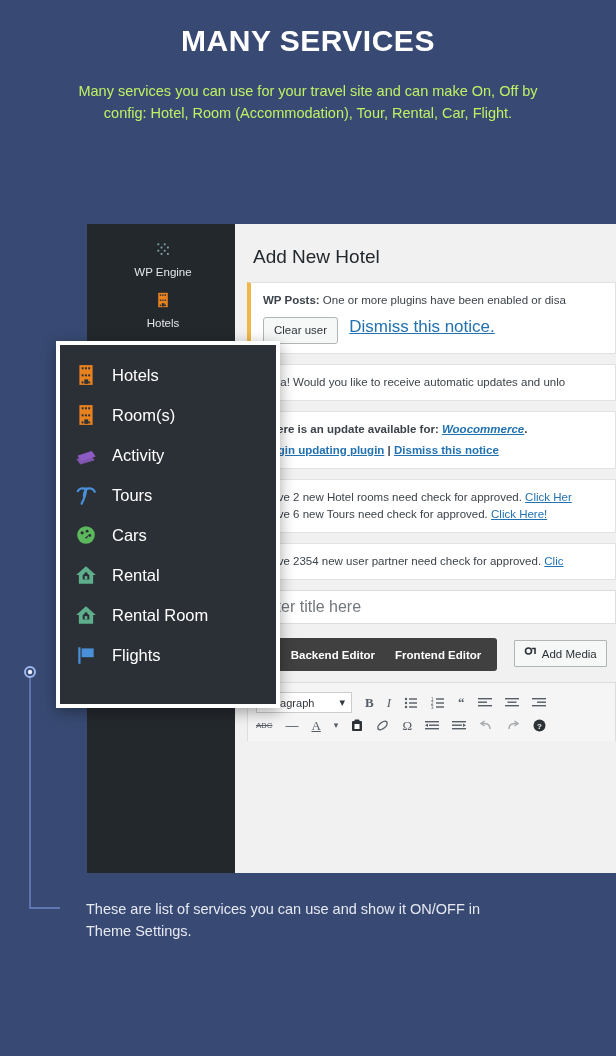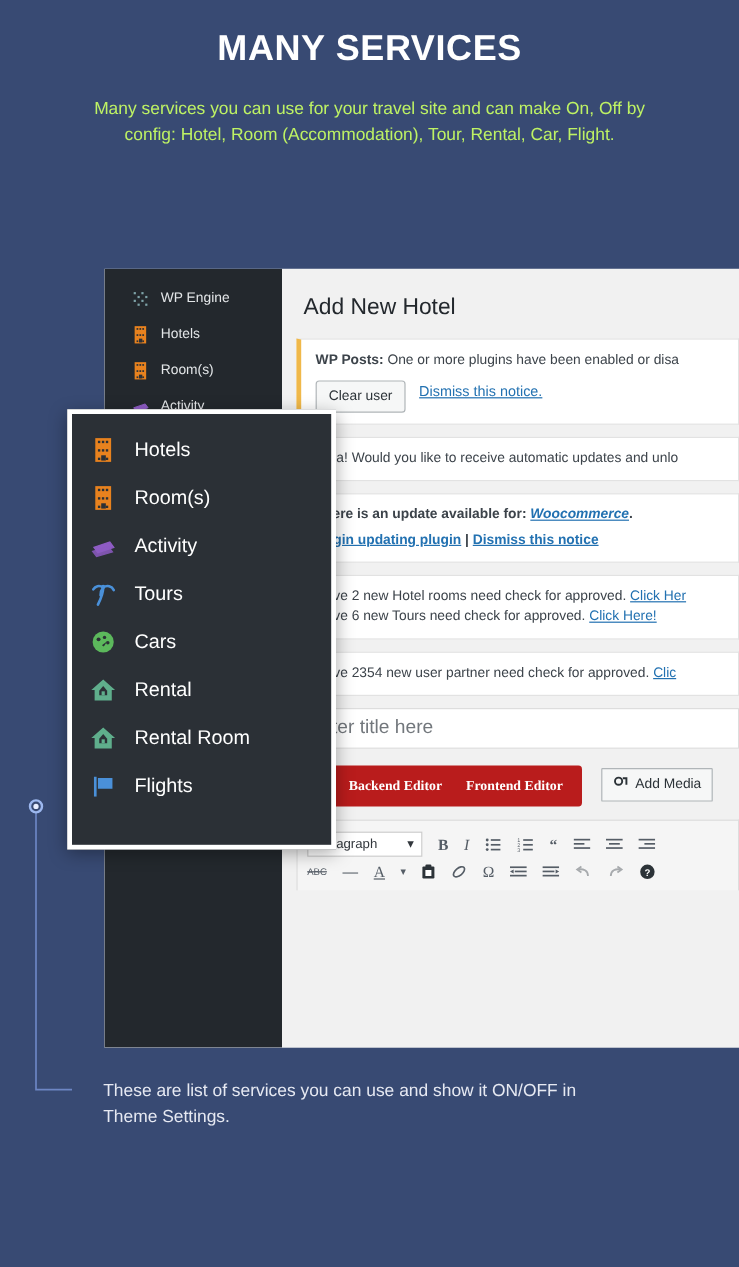--- a/index.html
+++ b/index.html
@@ -39,24 +39,25 @@
   .wp-sidebar {
     width:148px;
     background:#23282d;
     flex:0 0 148px;
     padding-top:10px;
   }
   .wp-menu-item {
     display:flex;
     align-items:center;
     gap:9px;
-    padding:7px 0 7px 22px;
+    padding:7px 0 7px 4px;
     color:#e3e6e8;
     font-size:11.5px;
     white-space:nowrap;
+    flex-direction:column;
   }
   .wp-menu-item .mi-ico {
     width:16px; height:16px;
     flex:0 0 16px;
     display:flex; align-items:center; justify-content:center;
   }
   .wp-menu-item .mi-ico svg { display:block; }
 
   .wp-main {
     flex:1;
@@ -89,43 +90,42 @@
     background:#f6f7f7;
     border:1px solid #b0b5b8;
     border-radius:3px;
     padding:4px 10px;
     font-size:11.5px;
     color:#2c3338;
     margin-top:8px;
     margin-right:8px;
     vertical-align:middle;
   }
-  .notice-link { font-size:12px; color:#2271b1; text-decoration:underline; vertical-align:middle; }
+  .notice-link { font-size:17px; color:#2271b1; text-decoration:underline; vertical-align:middle; }
   .upd-line { margin-bottom:4px; }
   .upd-line i { font-style:italic; }
   .nl { display:block; }
 
   .title-input {
     background:#fff;
     border:1px solid #ddd;
     margin:6px 0 0 12px;
     padding:7px 9px;
     font-size:16px;
     color:#72777c;
     width:calc(100% - 12px);
   }
   .editor-switch {
     margin:14px 0 0 12px;
-    background:#b91c1c;
+    background:#404040;
     border-radius:3px;
     display:inline-flex;
     align-items:center;
     padding:9px 16px;
     gap:20px;
-    font-family:Liberation Serif, serif;
   }
   .editor-switch .sw-ico { color:#fff; font-size:13px; }
   .editor-switch .sw-lbl { color:#fff; font-size:11.5px; font-weight:bold; }
 
   .add-media {
     display:inline-flex;
     align-items:center;
     gap:5px;
     background:#f6f7f7;
     border:1px solid #b0b5b8;

